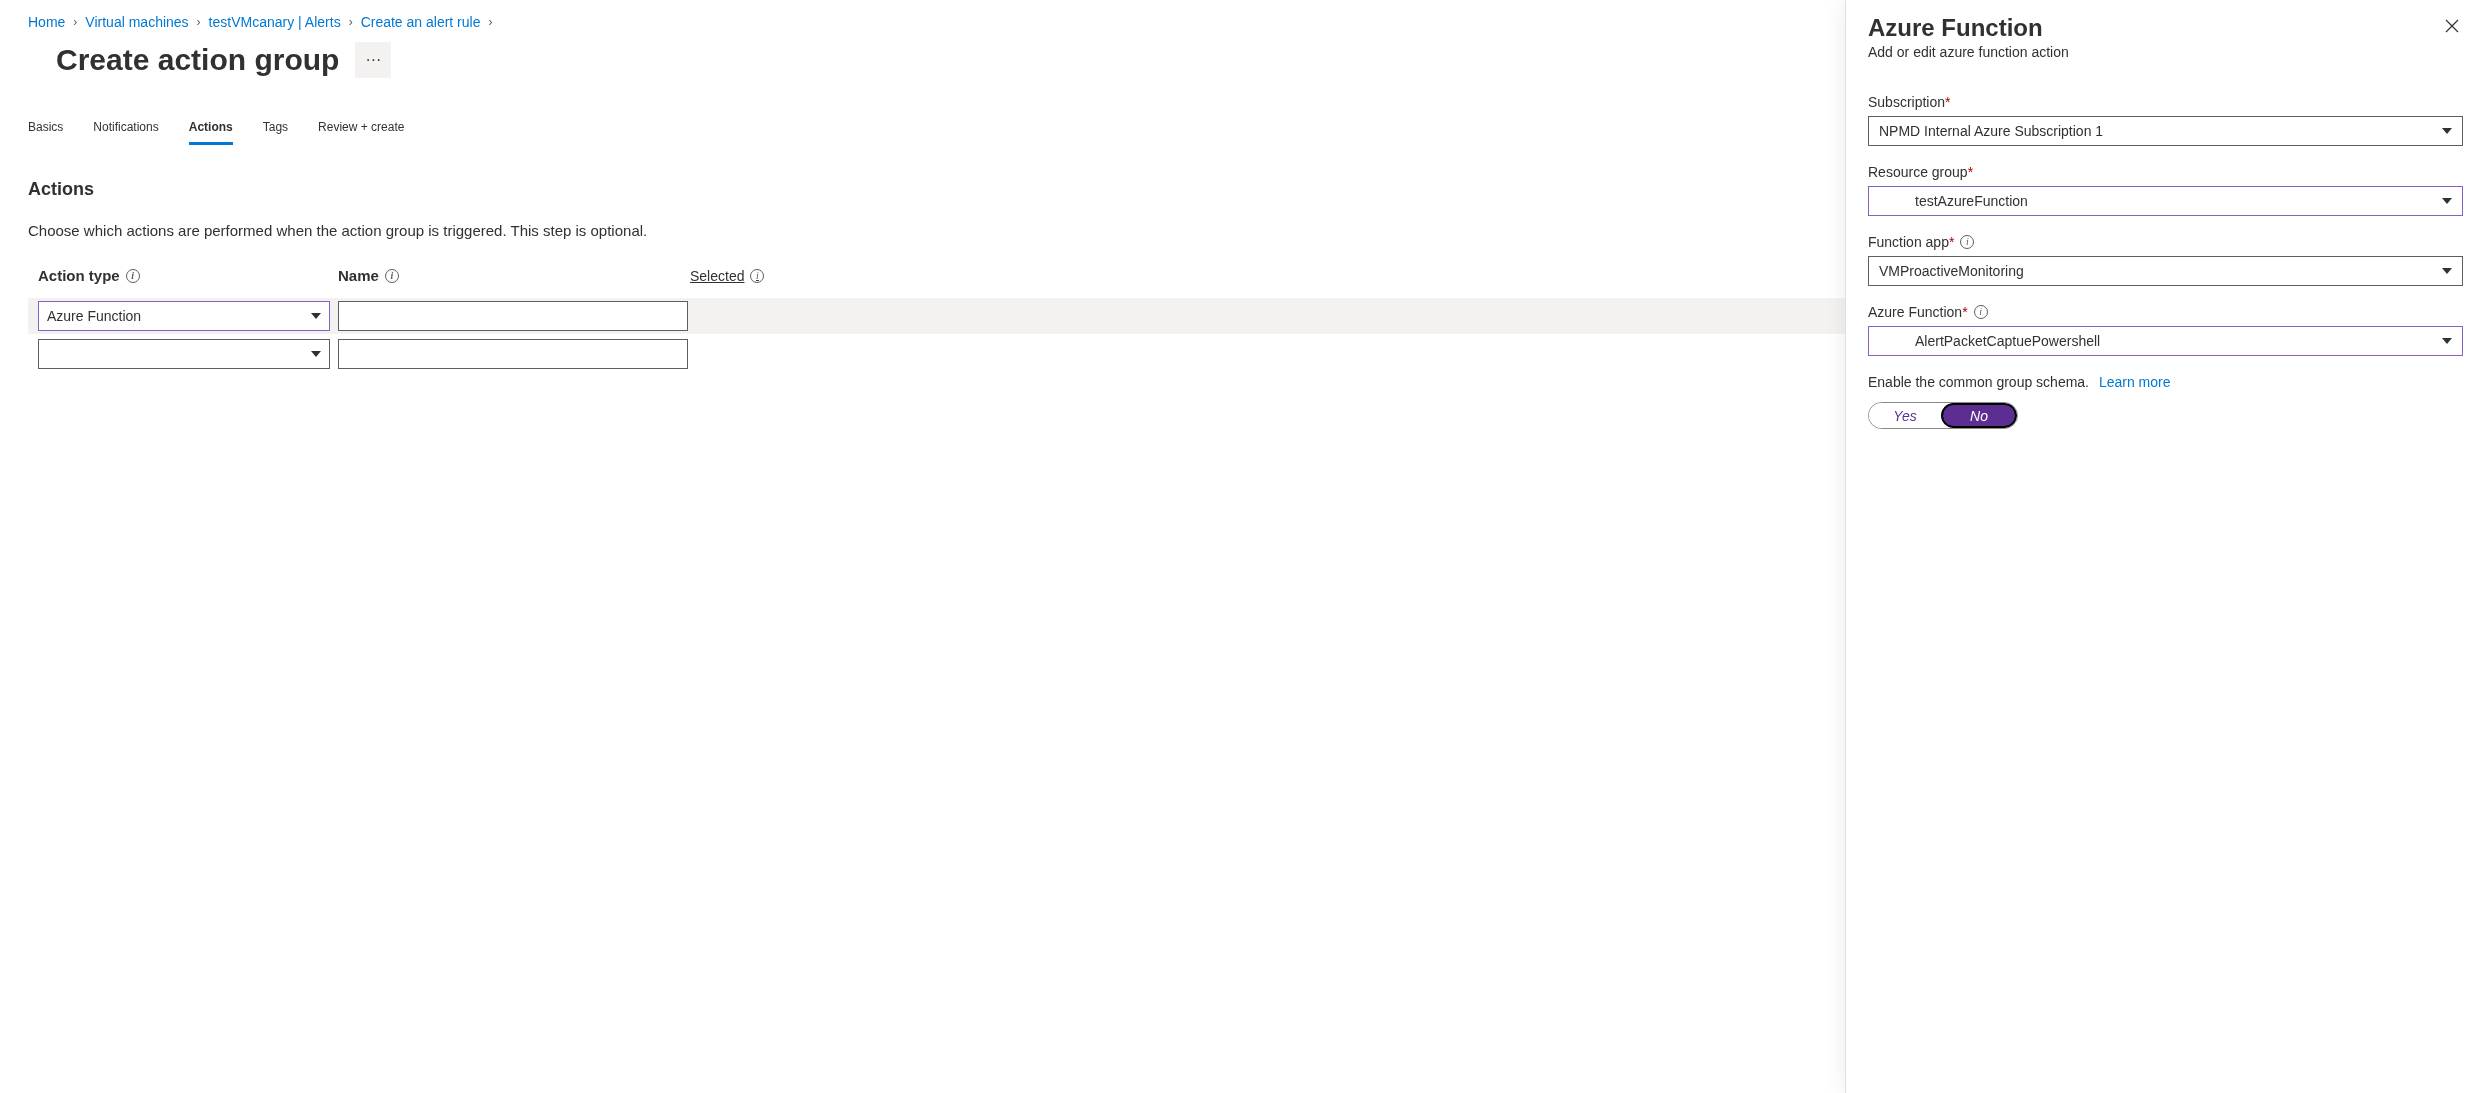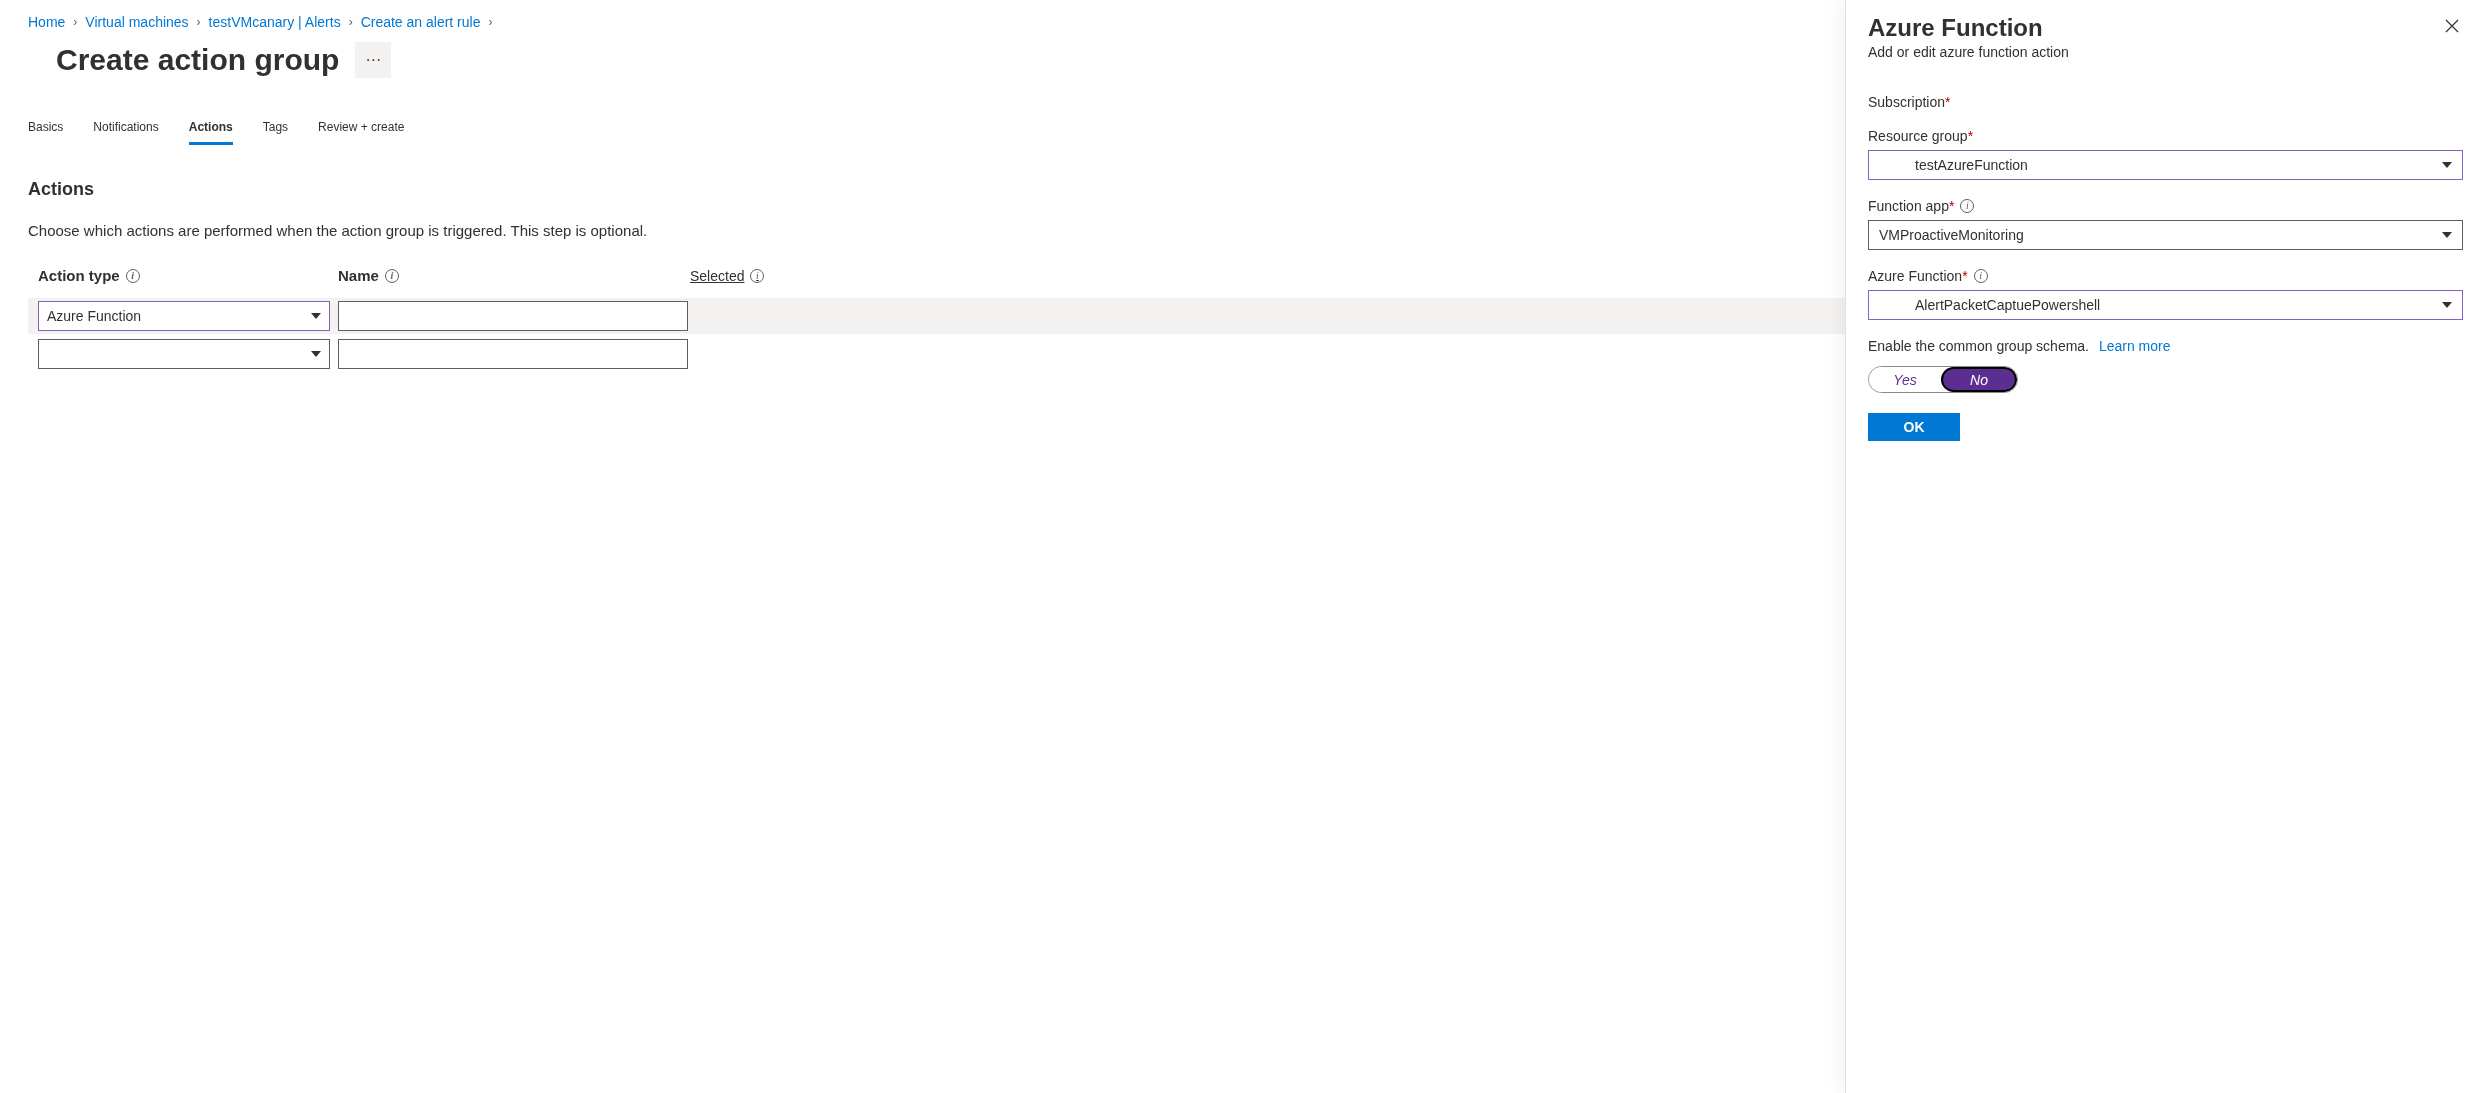--- a/index.html
+++ b/index.html
@@ -325,20 +325,24 @@
           <path d="M1 1 L13 13 M13 1 L1 13" stroke="#323130" stroke-width="1.2" fill="none"></path>
         </svg>
     </div>
   </div>
 
   <div class="form-field">
     <div class="field-label">
       <span>Subscription</span>
       <span class="req">*</span>
     </div>
+    <div class="panel-select">
+      <span>NPMD Internal Azure Subscription 1</span>
+      <span class="chev-down"></span>
+    </div>
   </div>
 
   <div class="form-field">
     <div class="field-label">
       <span>Resource group</span>
       <span class="req">*</span>
     </div>
     <div class="panel-select highlight">
       <span>testAzureFunction</span>
       <span class="chev-down"></span>
@@ -374,16 +378,13 @@
   <div class="schema-row">
     <span>Enable the common group schema.</span>
     <a href="#">Learn more</a>
   </div>
 
   <div class="toggle">
     <div class="toggle-opt yes">Yes</div>
     <div class="toggle-opt no">No</div>
   </div>
 
-  <div>
-    <button class="ok-btn">OK</button>
-  </div>
 </div>
 
 </body></html>

